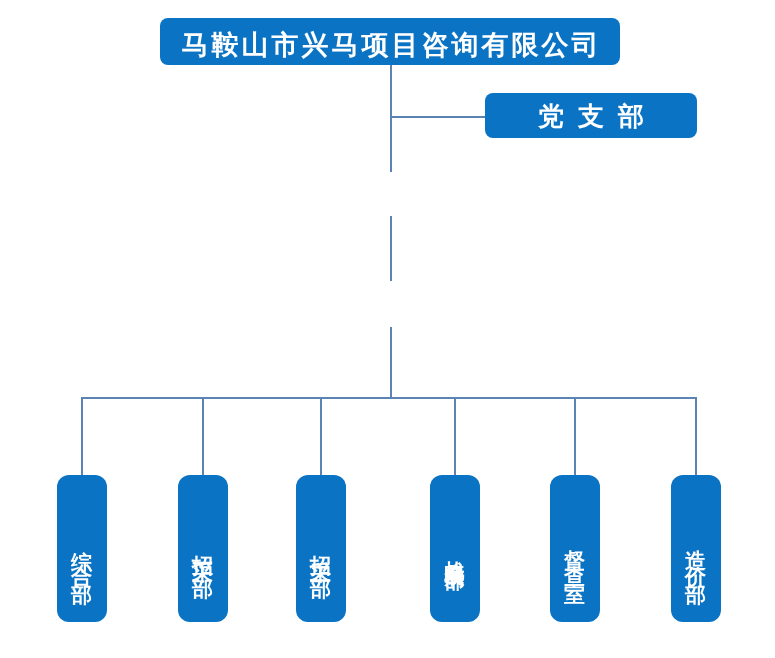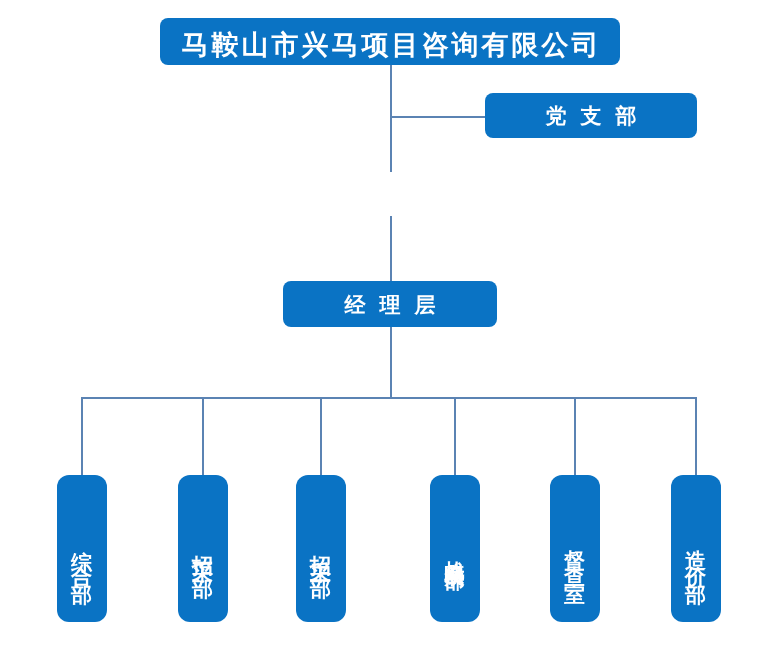--- a/index.html
+++ b/index.html
@@ -33,21 +33,21 @@
     align-items: center;
     justify-content: center;
     font-weight: bold;
   }
   .node span { line-height: 1; white-space: nowrap; }
 
   .node.company { left: 160px; top: 18px; width: 460px; height: 47px; }
   .node.company span { font-size: 27px; letter-spacing: 3px; padding-left: 3px; margin-top: 8px; }
 
   .node.wide { width: 214px; height: 46px; }
-  .node.wide span { font-size: 21px; letter-spacing: 14px; padding-left: 14px; }
+  .node.wide span { font-size: 26px; letter-spacing: 14px; padding-left: 14px; }
 
   .node.party      { left: 485px; top: 93px;  width: 212px; height: 45px; }
   .node.board      { left: 283px; top: 170px; }
   .node.management { left: 283px; top: 281px; }
 
   .node.dept {
     top: 475px;
     width: 50px;
     height: 147px;
     border-radius: 12px;
@@ -87,23 +87,20 @@
 
   <div class="node company">
     <span>马鞍山市兴马项目咨询有限公司</span>
   </div>
 
   <div class="node wide party">
     <span>党支部</span>
   </div>
 
 
-  <div class="node wide management">
-    <span>经理层</span>
-  </div>
 
   <div class="node dept dept1">
     <span class="v3">综合部</span>
   </div>
 
   <div class="node dept dept2">
     <span class="v4">招采一部</span>
   </div>
 
   <div class="node dept dept3">

